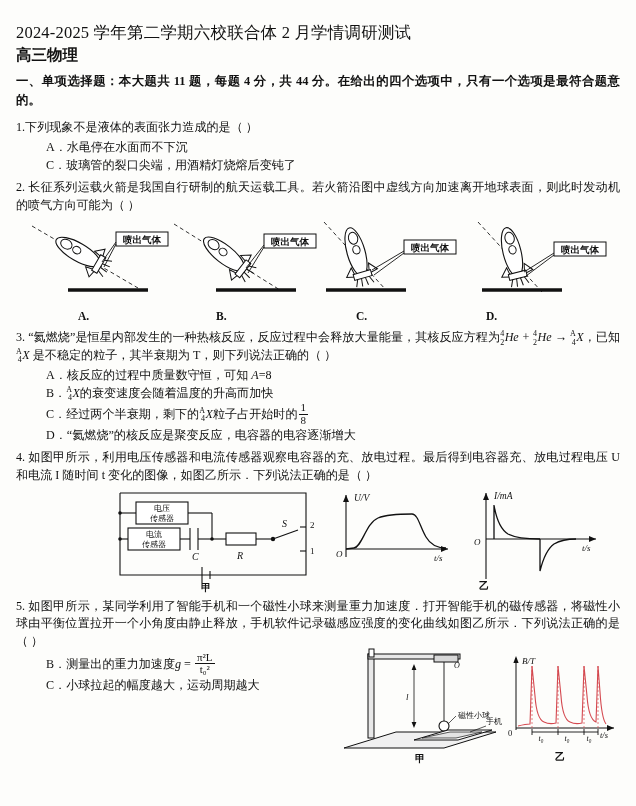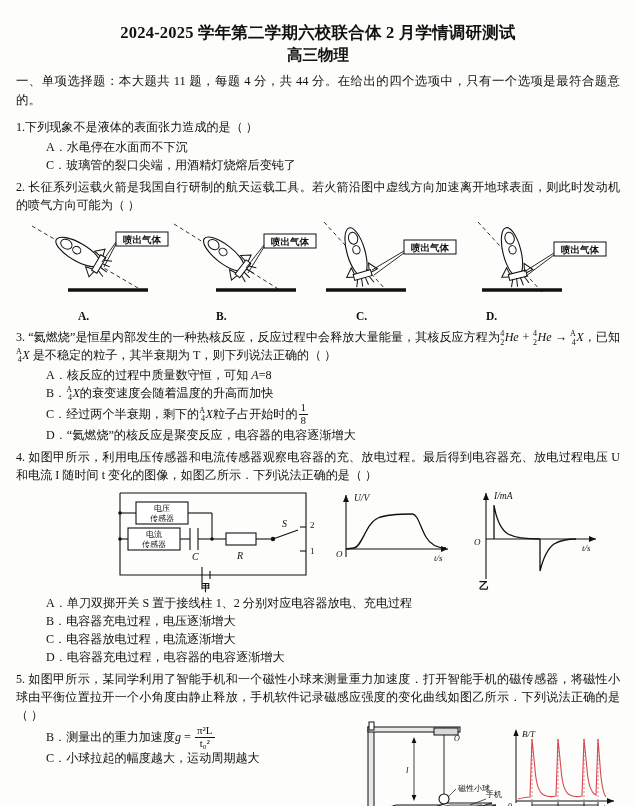--- a/index.html
+++ b/index.html
@@ -8,36 +8,34 @@
     width: 636px; height: 806px;
     background: #fdfdfb;
     font-family: "Liberation Serif", "DejaVu Serif", serif;
     color: #111;
     overflow: hidden;
     position: relative;
   }
   .page { padding: 22px 16px 0 16px; position: relative; }
 
   .title-main {
-    text-align: center;
-    font-weight: bold;
+    font-weight: normal;
     font-size: 16.5px;
     letter-spacing: .2px;
     line-height: 1.35;
   }
   .title-sub {
-    text-align: center;
     font-weight: bold;
     font-size: 15.5px;
     margin-top: 1px;
     line-height: 1.3;
   }
 
   .section-head {
-    font-weight: normal;
+    font-weight: bold;
     font-size: 12.4px;
     line-height: 1.48;
     margin-top: 7px;
     text-align: justify;
   }
 
   .qtext {
     font-size: 12.1px;
     line-height: 1.46;
     margin-top: 5px;
@@ -275,26 +273,20 @@
         <path d="M478,52 L478,18 C480,30 484,42 492,47 C500,51 512,52 524,52" stroke="#111" stroke-width="1.3"></path>
         <path d="M524,52 L524,84 C527,72 531,62 538,57 C545,53 552,52 560,52" stroke="#111" stroke-width="1.3"></path>
       </g>
       <text x="478" y="12" font-size="9.5" font-style="italic" font-family="'Liberation Serif',serif" fill="#111">I/mA</text>
       <text x="566" y="64" font-size="9" font-style="italic" font-family="'Liberation Serif',serif" fill="#111">t/s</text>
       <text x="458" y="58" font-size="9" font-style="italic" font-family="'Liberation Serif',serif" fill="#111">O</text>
       <text x="468" y="102" text-anchor="middle" font-size="10" font-weight="bold" font-family="'Liberation Serif',serif" fill="#111">乙</text>
     </svg>
   </div>
 
-  <div class="opts">
-    <div class="opt">A．单刀双掷开关 S 置于接线柱 1、2 分别对应电容器放电、充电过程</div>
-    <div class="opt">B．电容器充电过程，电压逐渐增大</div>
-    <div class="opt">C．电容器放电过程，电流逐渐增大</div>
-    <div class="opt">D．电容器充电过程，电容器的电容逐渐增大</div>
-  </div>
 
   <div class="qtext">
     <span>5.</span>
     <span>如图甲所示，某同学利用了智能手机和一个磁性小球来测量重力加速度．打开智能手机的磁传感器，将磁性小球由平衡位置拉开一个小角度由静止释放，手机软件记录磁感应强度的变化曲线如图乙所示．下列说法正确的是（      ）</span>
   </div>
 
   <div style="position:relative;">
     <div class="opts" style="width:330px;">
       <div class="opt wrapfrac"><span>B．测量出的重力加速度</span><span class="ital">g</span> <span>=</span> <span class="frac"><span class="num">π²L</span><span class="den">t₀²</span></span></div>
       <div class="opt">C．小球拉起的幅度越大，运动周期越大</div>

